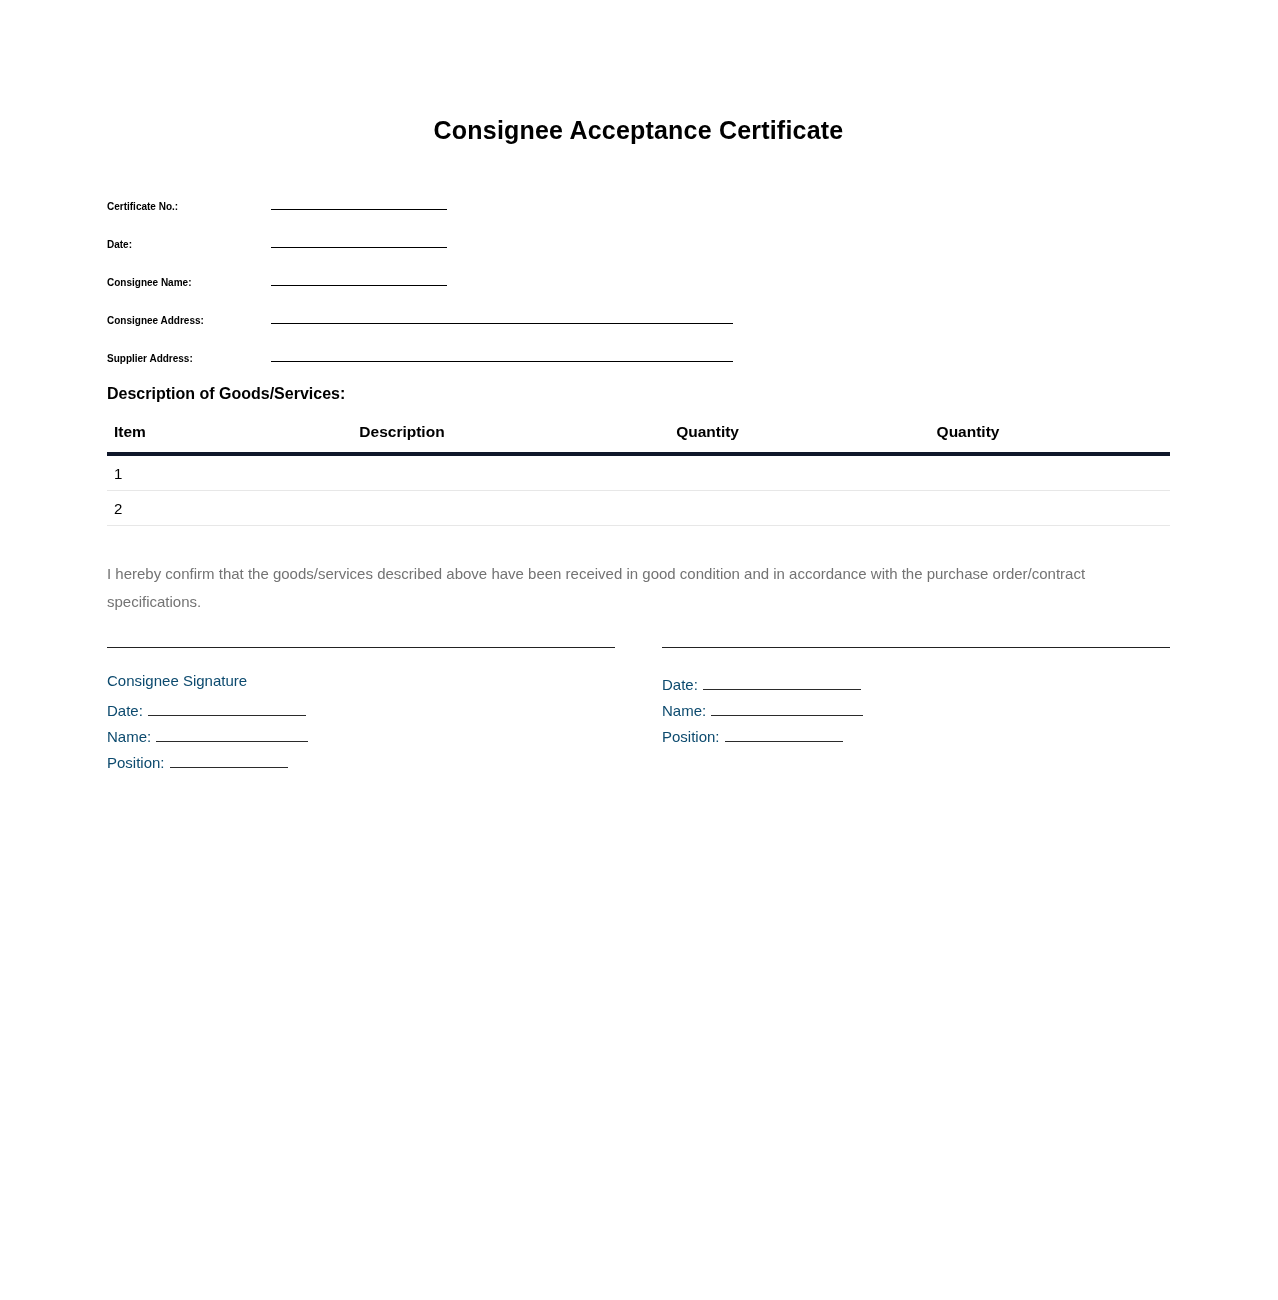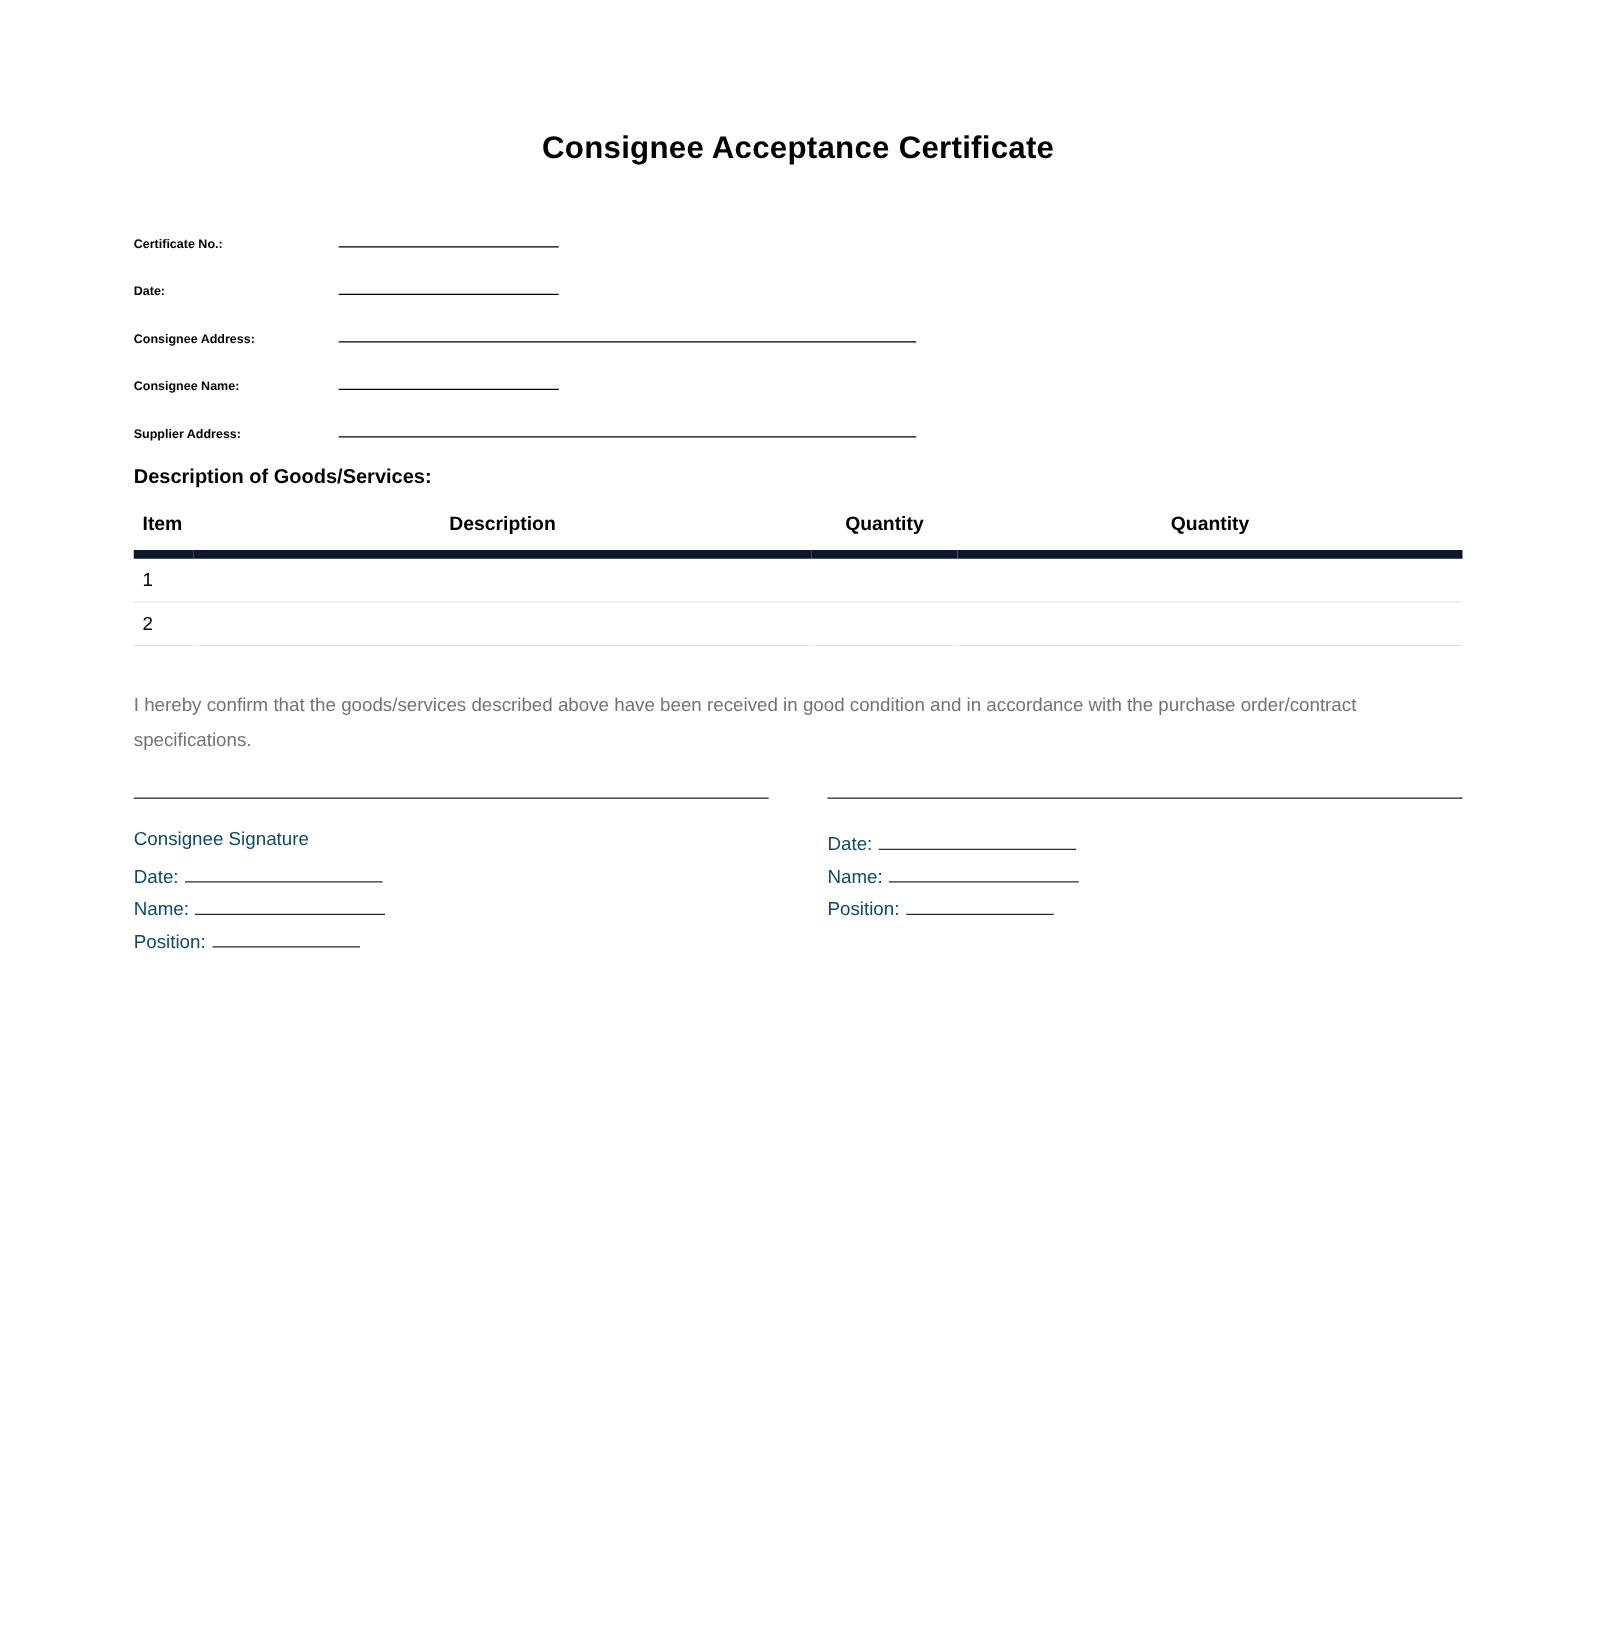--- a/index.html
+++ b/index.html
@@ -8,21 +8,21 @@
     background: #ffffff;
     font-family: "Liberation Sans", sans-serif;
     color: #000000;
   }
   body {
     width: 1278px;
     height: 1300px;
     overflow: hidden;
   }
   .doc {
-    padding: 4px 108px 0 107px;
+    padding: 16px 108px 0 107px;
   }
   
   .doc-title {
     margin: 0;
     padding-top: 99px;
     text-align: center;
     font-size: 25px;
     font-weight: bold;
     line-height: 30px;
     letter-spacing: 0.2px;
@@ -62,21 +62,21 @@
     width: 100%;
     border-collapse: collapse;
     margin-top: 14px;
     table-layout: fixed;
   }
   table.goods th {
     font-size: 15.5px;
     font-weight: bold;
     text-align: center;
     padding: 6px 0 11px 0;
-    border-bottom: 7px solid #0f172a;
+    border-bottom: 4px solid #0f172a;
   }
   table.goods th.first {
     text-align: left;
     padding-left: 7px;
   }
   table.goods td {
     font-size: 15px;
     height: 18px;
     padding: 8px 0 8px 0;
     border-bottom: 1px solid #e7e7e7;
@@ -131,26 +131,26 @@
         <span class="fline short"></span>
       </div>
       <div class="field-row">
         <span class="flabel">Date:</span>
         <span class="fline short"></span>
       </div>
     </div>
 
     <div class="field-group">
       <div class="field-row">
+        <span class="flabel">Consignee Name:</span>
+        <span class="fline short"></span>
+      </div>
+      <div class="field-row">
         <span class="flabel">Consignee Address:</span>
         <span class="fline long"></span>
-      </div>
-      <div class="field-row">
-        <span class="flabel">Consignee Name:</span>
-        <span class="fline short"></span>
       </div>
     </div>
 
     <div class="field-group last">
       <div class="field-row">
         <span class="flabel">Supplier Address:</span>
         <span class="fline long"></span>
       </div>
     </div>
   </div>

